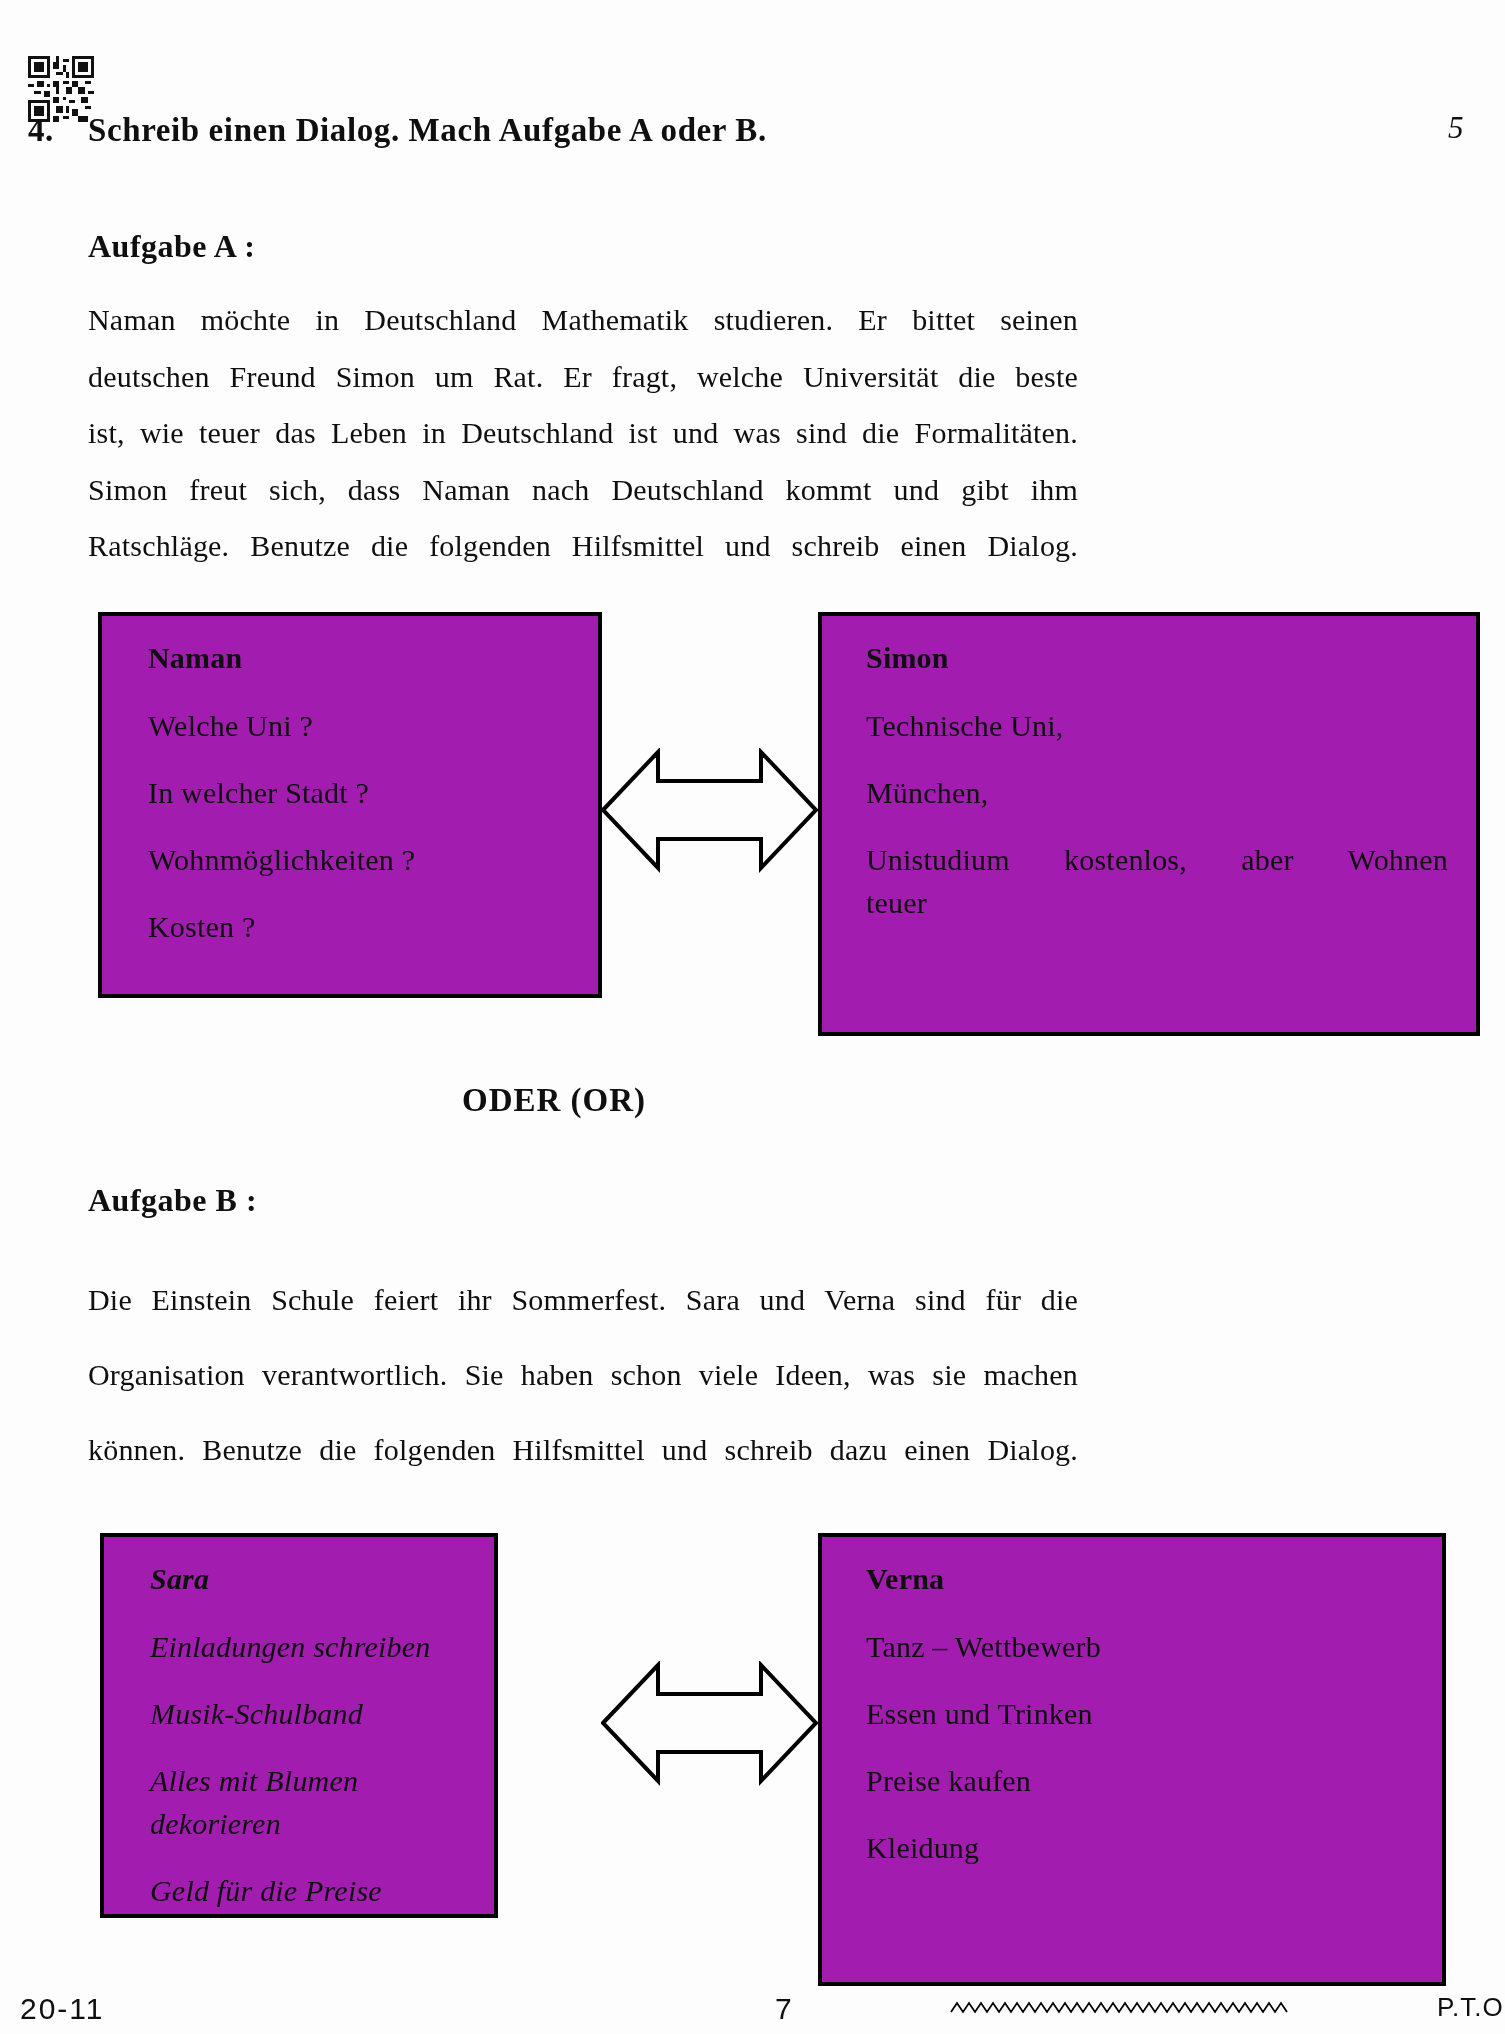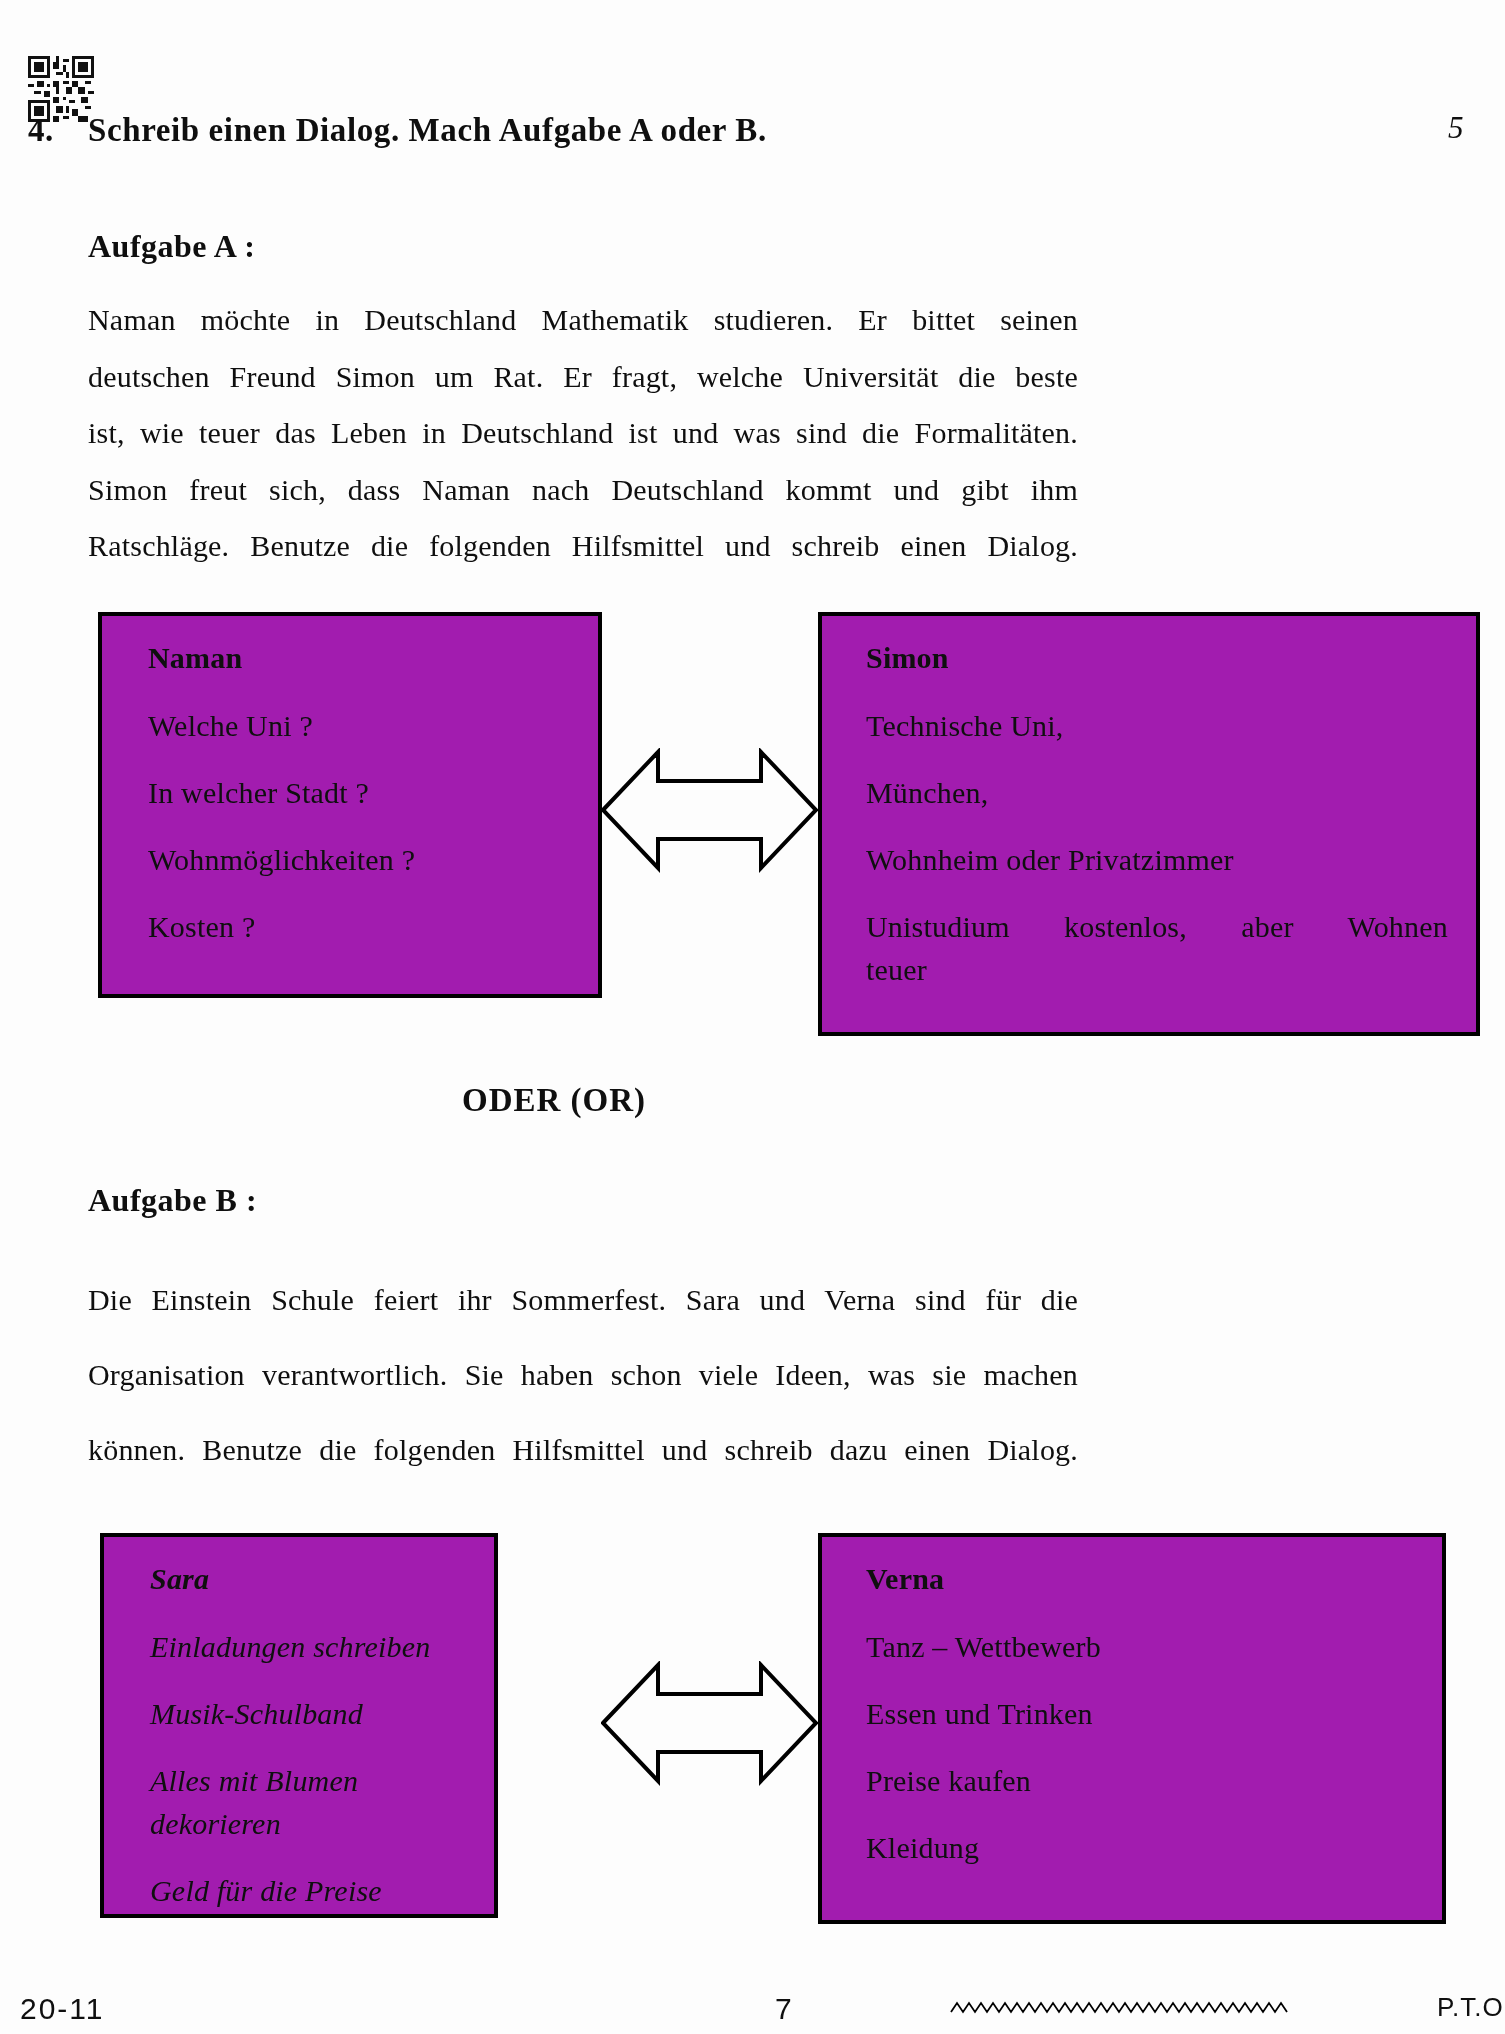--- a/index.html
+++ b/index.html
@@ -36,21 +36,21 @@
     box-sizing: border-box;
     border: 4px solid #000;
     background: #a21caf;
     font-size: 30px;
     letter-spacing: .2px;
     padding-top: 20px;
   }
   .box-a-left  { left: 98px;  top: 612px;  width: 504px; height: 386px; padding-left: 46px; padding-right: 20px; }
   .box-a-right { left: 818px; top: 612px;  width: 662px; height: 424px; padding-left: 44px; padding-right: 28px; }
   .box-b-left  { left: 100px; top: 1533px; width: 398px; height: 385px; padding-left: 46px; padding-right: 20px; font-style: italic; }
-  .box-b-right { left: 818px; top: 1533px; width: 628px; height: 391px; padding-left: 44px; padding-right: 28px; }
+  .box-b-right { left: 818px; top: 1533px; width: 628px; height: 453px; padding-left: 44px; padding-right: 28px; }
   .box-title { font-weight: bold; line-height: 43px; margin-bottom: 25px; }
   .box-item  { line-height: 43px; margin-bottom: 24px; }
   .wrap-first  { text-align: justify; text-align-last: justify; margin-bottom: 0; }
   .wrap-second { margin-bottom: 0; }
 
   
   .arrow { width: 217px; height: 125px; }
   .arrow-a { left: 601px; top: 748px; }
   .arrow-b { left: 601px; top: 1661px; }
 
@@ -137,21 +137,20 @@
   </div>
 
   <svg class="abs arrow arrow-a" viewBox="0 0 217 125">
     <polygon points="2,62 57,4 57,33 160,33 160,4 215,62 160,120 160,91 57,91 57,120" fill="#fdfdfd" stroke="#000" stroke-width="4" stroke-linejoin="miter"></polygon>
   </svg>
 
   <div class="abs pbox box-a-right">
     <div class="box-title">Simon</div>
     <div class="box-item">Technische Uni,</div>
     <div class="box-item">München,</div>
-    <div class="box-item">Wohnheim oder Privatzimmer</div>
     <div class="box-item wrap-first">Unistudium kostenlos, aber Wohnen</div>
     <div class="box-item wrap-second">teuer</div>
   </div>
 
   <div class="abs oder">ODER (OR)</div>
 
   <div class="abs subhead subhead-b">Aufgabe B :</div>
 
   <div class="abs para para-b">
     <div class="jline">Die Einstein Schule feiert ihr Sommerfest. Sara und Verna sind für die</div>

